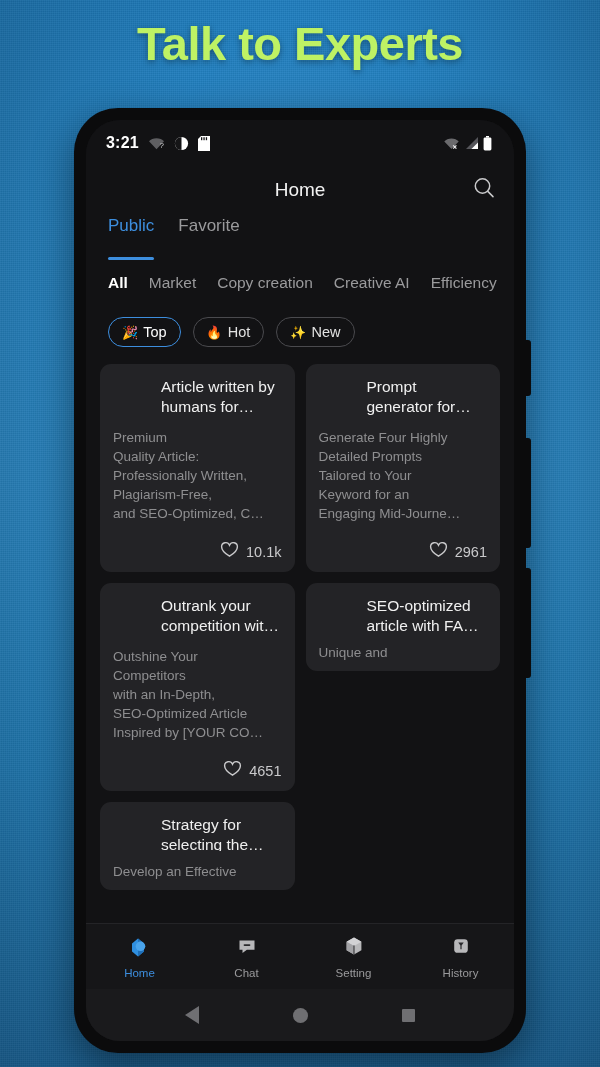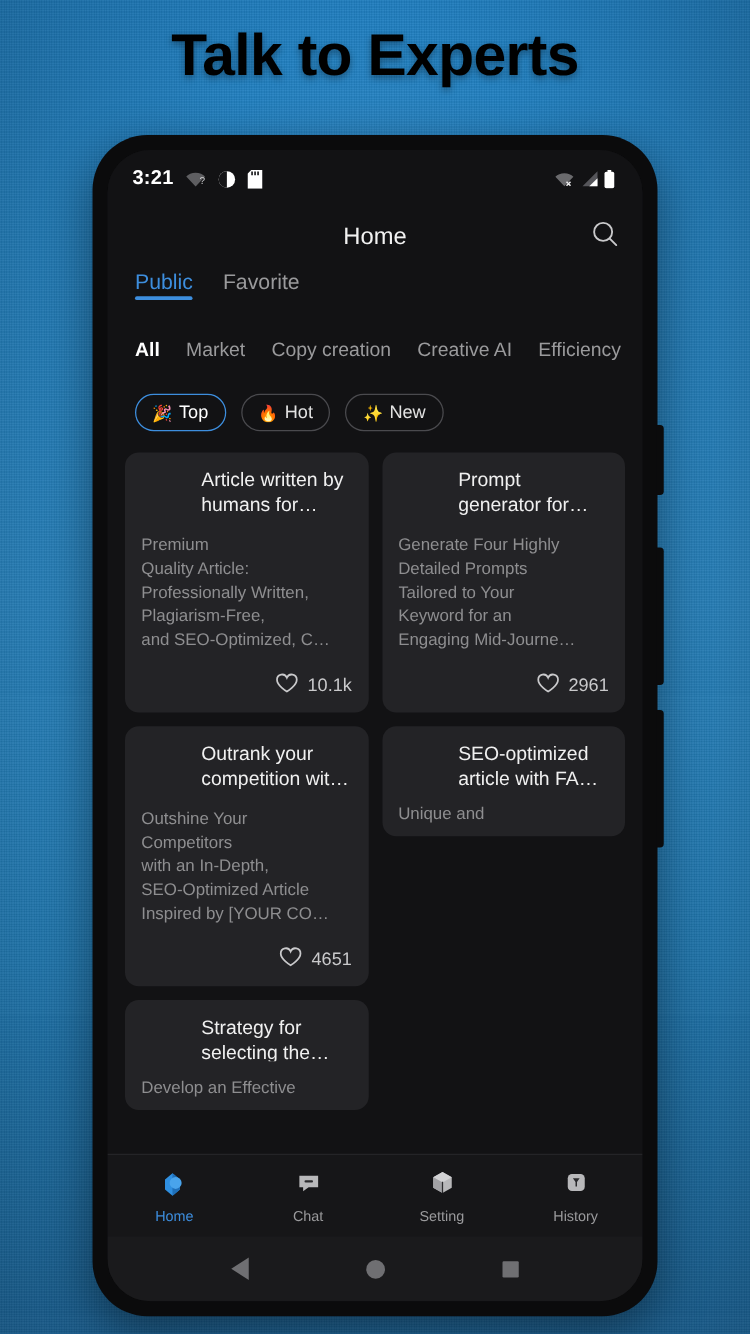--- a/index.html
+++ b/index.html
@@ -25,21 +25,21 @@
   }
   #vignette {
     position:absolute; inset:0;
     background: radial-gradient(ellipse at 50% 40%, rgba(255,255,255,0.10) 0%, rgba(0,0,0,0.0) 45%, rgba(0,0,0,0.22) 100%);
   }
 
   
   #headline {
     position:absolute; top:16px; left:0; width:100%;
     text-align:center;
-    font-size:47px; font-weight:bold; color:#000000;
+    font-size:47px; font-weight:bold; color:#bef264;
     letter-spacing:-0.5px;
     text-shadow: 0 2px 6px rgba(0,0,0,0.35);
     z-index:5;
   }
 
   
   #phone {
     position:absolute;
     left:74px; top:108px;
     width:452px; height:945px;
@@ -81,21 +81,21 @@
   
   #appbar {
     flex:0 0 48px; display:flex; align-items:center; justify-content:center;
     position:relative; padding:0 20px;
   }
   #apptitle { color:#f2f2f2; font-size:19px; }
   #search-btn { position:absolute; right:18px; top:50%; transform:translateY(-50%); cursor:pointer; }
 
   
   #segtabs { flex:0 0 44px; display:flex; align-items:flex-start; gap:24px; padding:2px 0 0 22px; }
-  .segtab { font-size:17px; color:#9a9a9c; position:relative; padding-bottom:4px; cursor:pointer; }
+  .segtab { font-size:17px; color:#9a9a9c; position:relative; padding-bottom:24px; cursor:pointer; }
   .segtab.active { color:#3d8ede; }
   .segtab.active::after {
     content:""; position:absolute; left:0; right:0; bottom:0; height:3px;
     background:#3d8ede; border-radius:2px;
   }
 
   
   #catrow { flex:0 0 46px; display:flex; align-items:center; gap:21px; padding-left:22px; overflow:hidden; white-space:nowrap;text-align:right; }
   .cat { font-size:15.5px; color:#9a9a9c; cursor:pointer; }
   .cat.active { color:#ffffff; font-weight:bold; }

